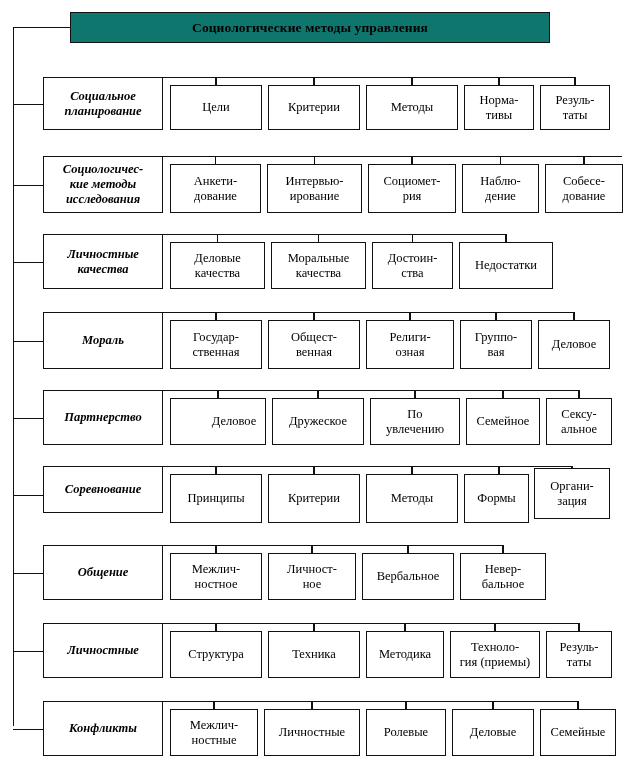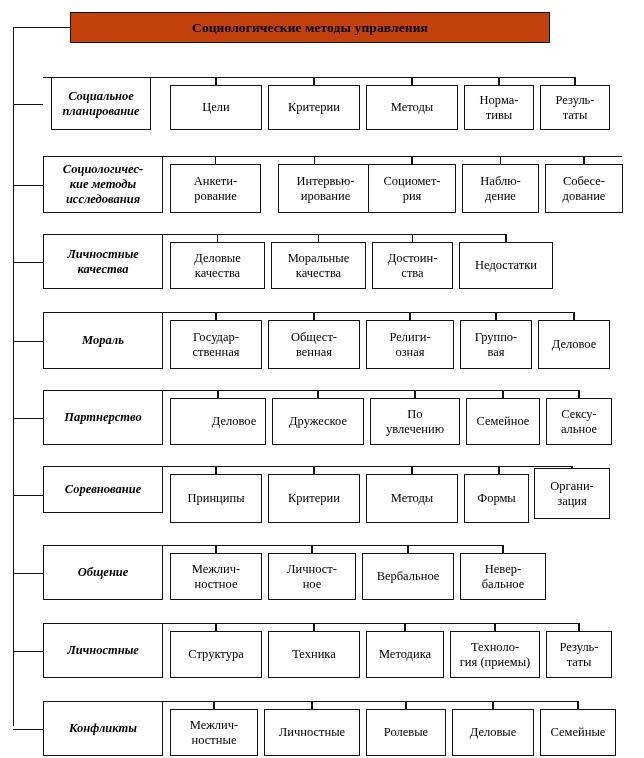--- a/index.html
+++ b/index.html
@@ -22,21 +22,21 @@
     position: absolute;
     left: 70px;
     top: 12px;
     width: 480px;
     height: 31px;
     border: 1.4px solid #111111;
     box-sizing: border-box;
     display: flex;
     align-items: center;
     justify-content: center;
-    background: #c2410c;
+    background: #0f766e;
     z-index: 3;
   }
   .title-box .txt {
     font-weight: bold;
     font-size: 13.5px;
     letter-spacing: .1px;
     color: #000000;
     white-space: nowrap;
   }
 
@@ -135,21 +135,21 @@
     <span class="txt">Социологические методы управления</span>
   </div>
 
   <div class="trunk-to-title"></div>
   <div class="trunk"></div>
 
   <div id="rows-layer">
       <div class="row" style="top: 0px;">
         <div class="trunk-stub" style="top: 103.5px;"></div>
         <div class="hbar" style="left: 43px; top: 77px; width: 532px;"></div>
-        <div class="cat-box" style="left: 51px; top: 77px; width: 100px; height: 53px;">
+        <div class="cat-box" style="left: 43px; top: 77px; width: 120px; height: 53px;">
           <span class="txt" style="white-space: pre-line;">Социальное
 планирование</span>
         </div>
         <div class="vdrop" style="left: 215.3px; top: 77px; height: 8px;"></div>
         <div class="sub-box" style="left: 170px; top: 85px; width: 92px; height: 45px;">
           <span class="txt">Цели</span>
         </div>
         <div class="vdrop" style="left: 313.3px; top: 77px; height: 8px;"></div>
         <div class="sub-box" style="left: 268px; top: 85px; width: 92px; height: 45px;">
           <span class="txt">Критерии</span>
@@ -173,24 +173,24 @@
         <div class="trunk-stub" style="top: 184.5px;"></div>
         <div class="hbar" style="left: 43px; top: 156px; width: 579px;"></div>
         <div class="cat-box" style="left: 43px; top: 156px; width: 120px; height: 57px;">
           <span class="txt" style="white-space: pre-line;">Социологичес-
 кие методы
 исследования</span>
         </div>
         <div class="vdrop" style="left: 214.8px; top: 156px; height: 8px;"></div>
         <div class="sub-box" style="left: 170px; top: 164px; width: 91px; height: 49px;">
           <span class="txt">Анкети-
-рование</span>
+дование</span>
         </div>
         <div class="vdrop" style="left: 313.8px; top: 156px; height: 8px;"></div>
-        <div class="sub-box" style="left: 267px; top: 164px; width: 95px; height: 49px; margin-left: 11px;">
+        <div class="sub-box" style="left: 267px; top: 164px; width: 95px; height: 49px;">
           <span class="txt">Интервью-
 ирование</span>
         </div>
         <div class="vdrop" style="left: 411.3px; top: 156px; height: 8px;"></div>
         <div class="sub-box" style="left: 368px; top: 164px; width: 88px; height: 49px;">
           <span class="txt">Социомет-
 рия</span>
         </div>
         <div class="vdrop" style="left: 499.8px; top: 156px; height: 8px;"></div>
         <div class="sub-box" style="left: 462px; top: 164px; width: 77px; height: 49px;">

